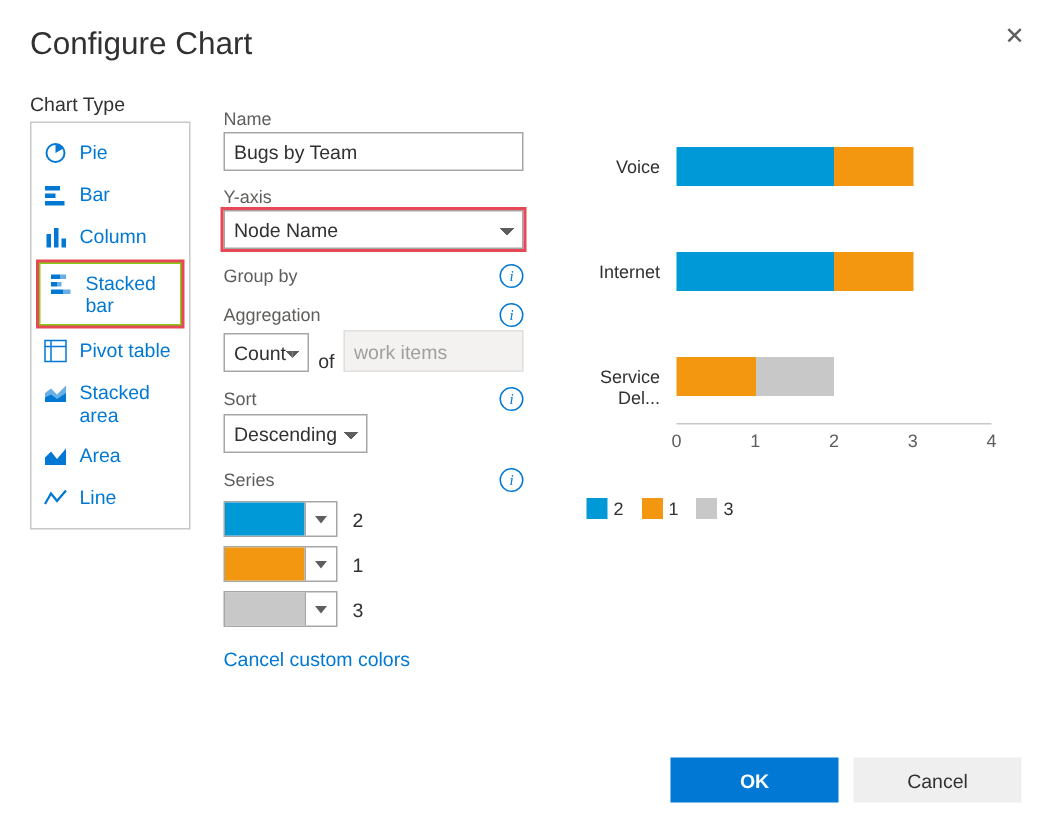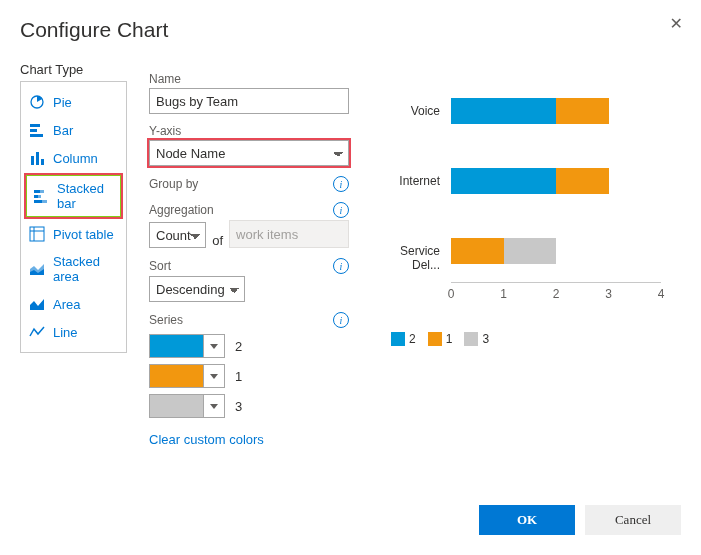--- a/index.html
+++ b/index.html
@@ -2,21 +2,21 @@
 <html><head>
 <meta charset="utf-8">
 <style>
 html,body{margin:0;padding:0;font-family:"Segoe UI",Arial,sans-serif;font-size:13px;color:#323130;background:#fff}
 .dialog{width:701px;height:555px;box-sizing:border-box;padding:18px 20px 20px 20px;position:relative}
 .title{font-size:21px;font-weight:400;color:#323130;margin-bottom:20px}
 .close{position:absolute;top:14px;right:18px;font-size:16px;color:#605e5c;cursor:pointer}
 .body{display:flex;gap:22px}
 .side-label{font-size:13px;color:#323130;margin-bottom:4px}
 .chart-types{border:1px solid #c8c8c8;width:105px;padding:6px 0}
-.ct-item{display:flex;align-items:center;gap:8px;padding:6px 8px;color:#0078d4;font-size:13px;cursor:pointer}
+.ct-item{display:flex;gap:8px;padding:6px 8px;color:#0078d4;font-size:13px;cursor:pointer}
 .ct-item.selected{border:2px solid #84cc16;margin:2px 4px;padding:5px 6px}
 .ct-item.highlight{outline:2px solid #e74856;outline-offset:-1px}
 .ct-item svg{flex:0 0 16px}
 .form-col{width:200px}
 .field-label{font-size:12px;color:#605e5c;margin-top:10px;margin-bottom:2px;display:flex;align-items:center;justify-content:space-between;width:200px}
 .info{width:14px;height:14px;border:1px solid #0078d4;border-radius:50%;color:#0078d4;font-size:10px;display:flex;align-items:center;justify-content:center;font-style:italic;font-family:Georgia,serif}
 input.text,select.sel{border:1px solid #a6a6a6;height:26px;box-sizing:border-box;font-size:13px;padding:0 6px;font-family:inherit;background:#fff;color:#323130}
 input.text{width:200px}
 select.sel{width:200px;appearance:none;background-image:linear-gradient(45deg,transparent 50%,#605e5c 50%),linear-gradient(135deg,#605e5c 50%,transparent 50%);background-position:right 10px top 11px,right 5px top 11px;background-size:5px 5px;background-repeat:no-repeat}
 .hl-box{outline:2px solid #e74856}
@@ -36,21 +36,21 @@
 .chart-area{position:relative;height:210px}
 .row-lbl{position:absolute;right:calc(100% - 75px);width:75px;text-align:right;font-size:12px;color:#323130;padding-right:6px;box-sizing:border-box}
 .bar{position:absolute;left:80px;height:26px;display:flex}
 .seg{height:100%}
 .axis{position:absolute;left:80px;right:0;border-top:1px solid #c8c8c8}
 .tick{position:absolute;font-size:12px;color:#605e5c;top:4px;transform:translateX(-50%)}
 .legend{display:flex;gap:12px;margin-top:30px;margin-left:20px}
 .legend-item{display:flex;align-items:center;gap:4px;font-size:12px}
 .lg-sw{width:14px;height:14px}
 .buttons{position:absolute;right:20px;bottom:20px;display:flex;gap:10px}
-.btn{height:30px;width:96px;border:none;font-size:13px;font-family:Liberation Serif, serif;cursor:pointer}
+.btn{height:30px;width:112px;border:none;font-size:13px;font-family:Liberation Sans, sans-serif;cursor:pointer}
 .btn-primary{background:#0078d4;color:#fff;font-weight:600}
 .btn-default{background:#efefef;color:#323130}
 .chev{width:0;height:0;border-left:4px solid transparent;border-right:4px solid transparent;border-top:5px solid #605e5c}
 </style>
 </head>
 <body>
 <div class="dialog">
   <div class="close">✕</div>
   <div class="title">Configure Chart</div>
   <div class="body">
@@ -182,21 +182,21 @@
             <div class="swatch-btn">
               <div class="sw" style="background:#c8c8c8"></div>
               <div class="dd">
                 <div class="chev"></div>
               </div>
             </div>
             <span>3</span>
           </div>
         </div>
 
-      <span class="clear-link">Clear custom colors</span>
+      <span class="clear-link">Cancel custom colors</span>
     </div>
 
     <div class="preview">
       <div class="chart-area" id="chart-area">
           <div class="row-lbl" style="top: 12px;">Voice</div>
           <div class="bar" style="top: 6px;">
             <div class="seg" style="width: 105px; background: rgb(0, 153, 216);"></div>
             <div class="seg" style="width: 52.5px; background: rgb(242, 151, 15);"></div>
           </div>
           <div class="row-lbl" style="top: 82px;">Internet</div>

